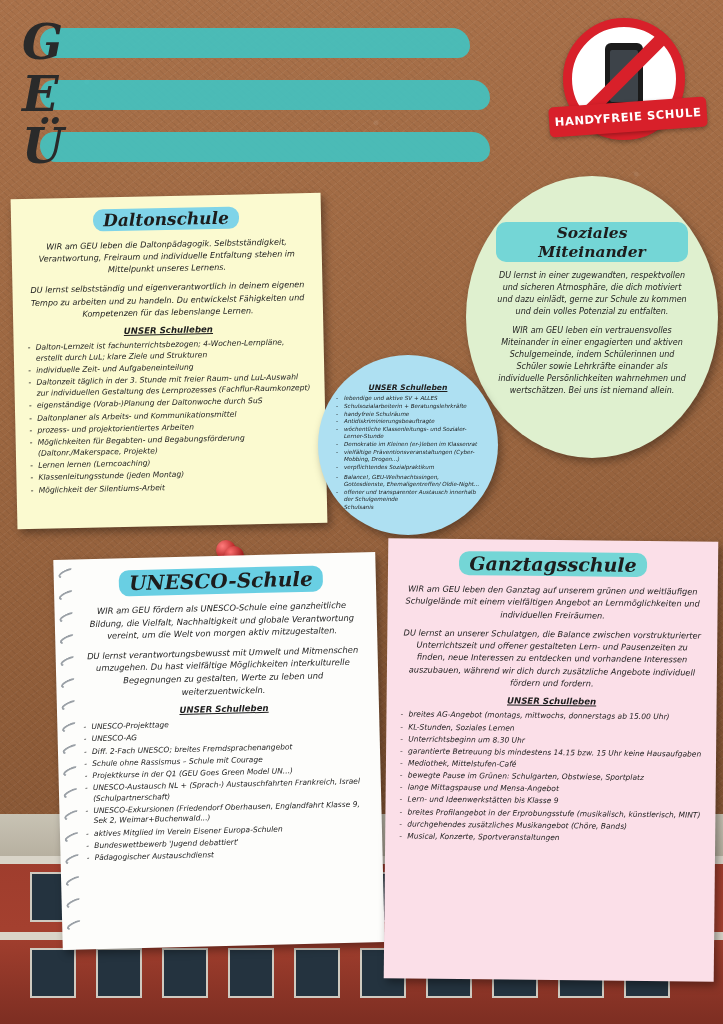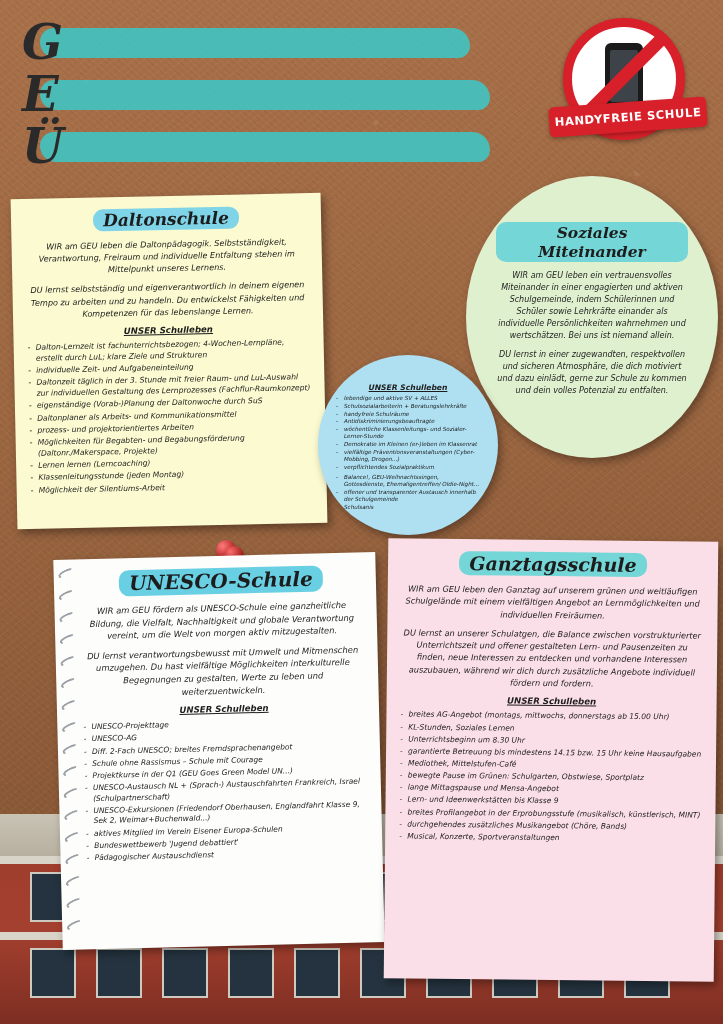--- a/index.html
+++ b/index.html
@@ -260,22 +260,22 @@
     <li>Möglichkeiten für Begabten- und Begabungsförderung (Daltonr./Makerspace, Projekte)</li>
     <li>Lernen lernen (Lerncoaching)</li>
     <li>Klassenleitungsstunde (jeden Montag)</li>
     <li>Möglichkeit der Silentiums-Arbeit</li>
   </ul>
 </div>
 
 <div class="card" id="sozial">
   <h2><span class="hl">Soziales Miteinander</span></h2>
   <div class="intro">
+    <p>DU lernst in einer zugewandten, respektvollen und sicheren Atmosphäre, die dich motiviert und dazu einlädt, gerne zur Schule zu kommen und dein volles Potenzial zu entfalten.</p>
     <p>WIR am GEU leben ein vertrauensvolles Miteinander in einer engagierten und aktiven Schulgemeinde, indem Schülerinnen und Schüler sowie Lehrkräfte einander als individuelle Persönlichkeiten wahrnehmen und wertschätzen. Bei uns ist niemand allein.</p>
-    <p>DU lernst in einer zugewandten, respektvollen und sicheren Atmosphäre, die dich motiviert und dazu einlädt, gerne zur Schule zu kommen und dein volles Potenzial zu entfalten.</p>
   </div>
 </div>
 
 <div class="card" id="schulleben">
   <div class="sub">UNSER Schulleben</div>
   <ul class="bul grp">
     <li>lebendige und aktive SV + ALLES</li>
     <li>Schulsozialarbeiterin + Beratungslehrkräfte</li>
     <li>handyfreie Schulräume</li>
     <li>Antidiskriminierungsbeauftragte</li>

